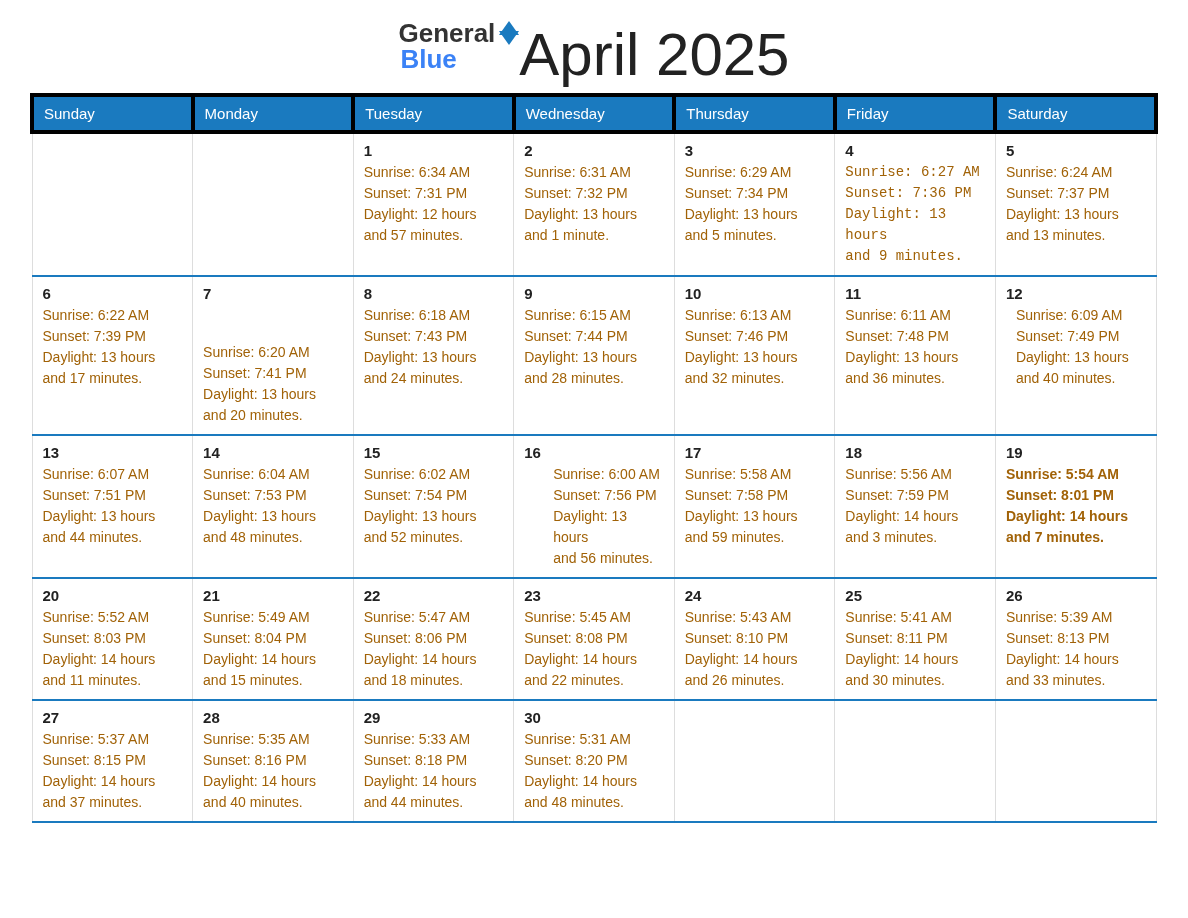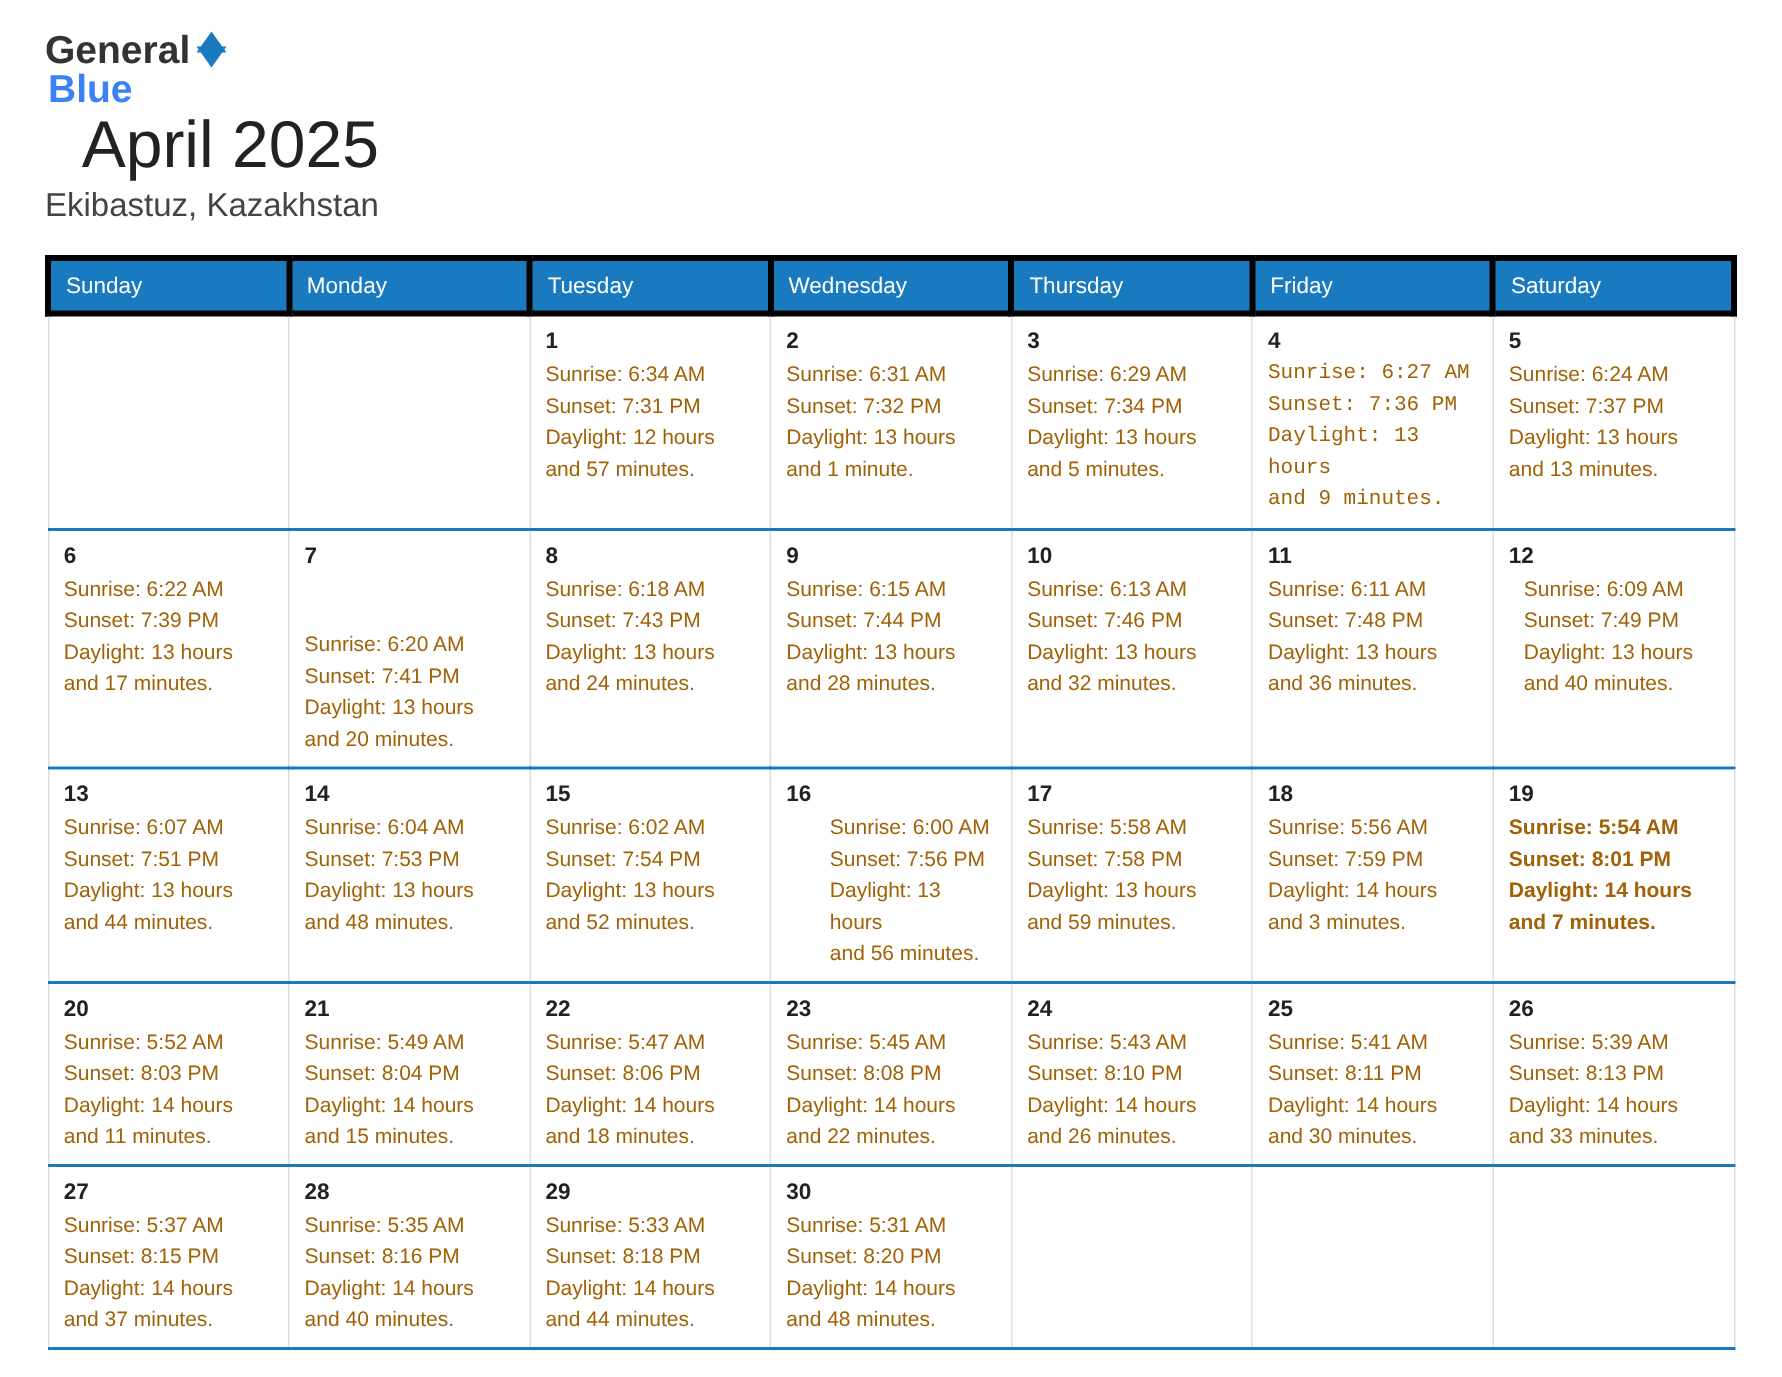--- a/index.html
+++ b/index.html
@@ -7,43 +7,42 @@
       font-family: Arial, sans-serif;
       background: #fff;
       width: 1188px;
       min-height: 918px;
       padding: 20px 30px;
     }
     .header-area {
       display: flex;
       justify-content: center;
       align-items: flex-start;
-      margin-bottom: 20px;
-      flex-direction: column;
+      margin-bottom: 4px;
     }
     .logo {
       display: flex;
       align-items: center;
       gap: 4px;
     }
     .logo-text-general {
       font-size: 26px;
       font-weight: bold;
       color: #333;
     }
     .logo-text-blue {
       font-size: 26px;
       font-weight: bold;
       color: #3b82f6;
     }
     .title-area {
       text-align: right;
     }
     .month-title {
-      font-size: 44px;
+      font-size: 60px;
       color: #222;
       font-weight: normal;
     }
     .location {
       font-size: 22px;
       color: #444;
       margin-top: 2px;
     }
     table {
       width: 100%;
@@ -97,21 +96,20 @@
         <div style="display:flex;flex-direction:column;align-items:center;margin-left:4px;">
           <div style="width:0;height:0;border-left:10px solid transparent;border-right:10px solid transparent;border-bottom:14px solid #1a7abf;"></div>
           <div style="width:0;height:0;border-left:10px solid transparent;border-right:10px solid transparent;border-top:14px solid #1a7abf;margin-top:-4px;"></div>
         </div>
       </div>
       <span class="logo-text-blue" style="margin-left:2px;">Blue</span>
     </div>
   </div>
   <div class="title-area">
     <div class="month-title">April 2025</div>
-    <div class="location">Ekibastuz, Kazakhstan</div>
   </div>
 </div>
 
 <table>
   <thead>
     <tr>
     <th>Sunday</th>
         <th>Monday</th>
         <th>Tuesday</th>
         <th>Wednesday</th>

